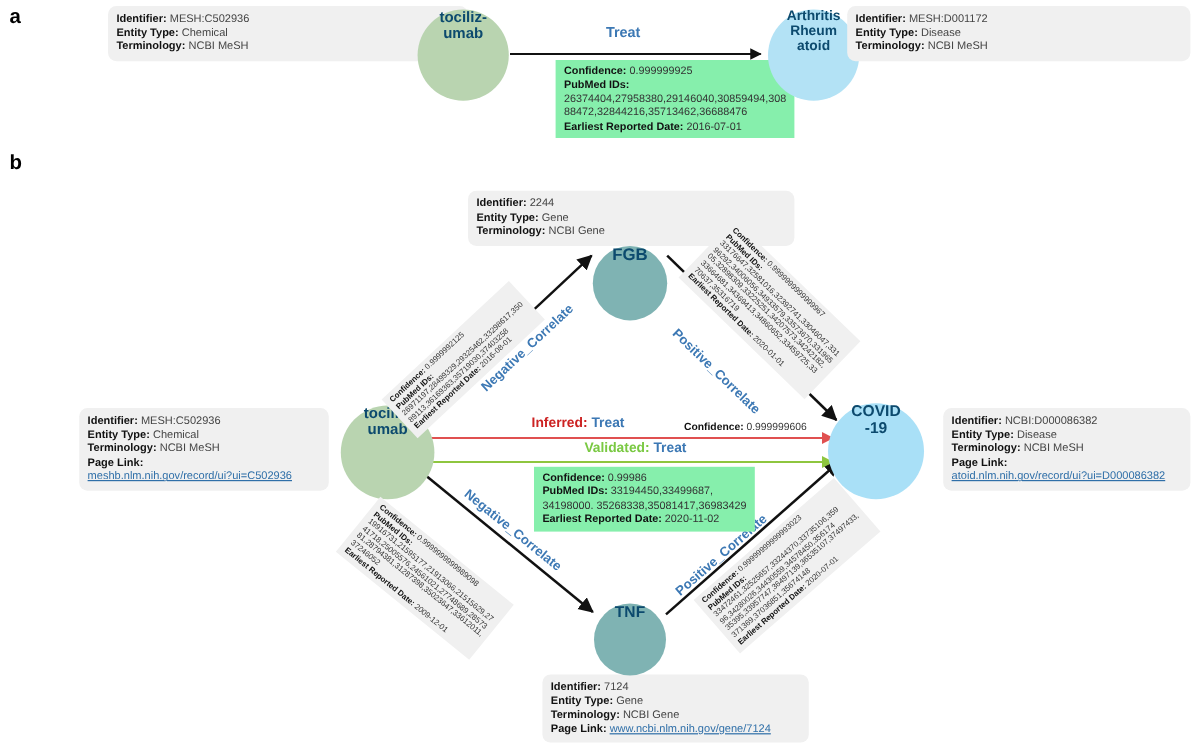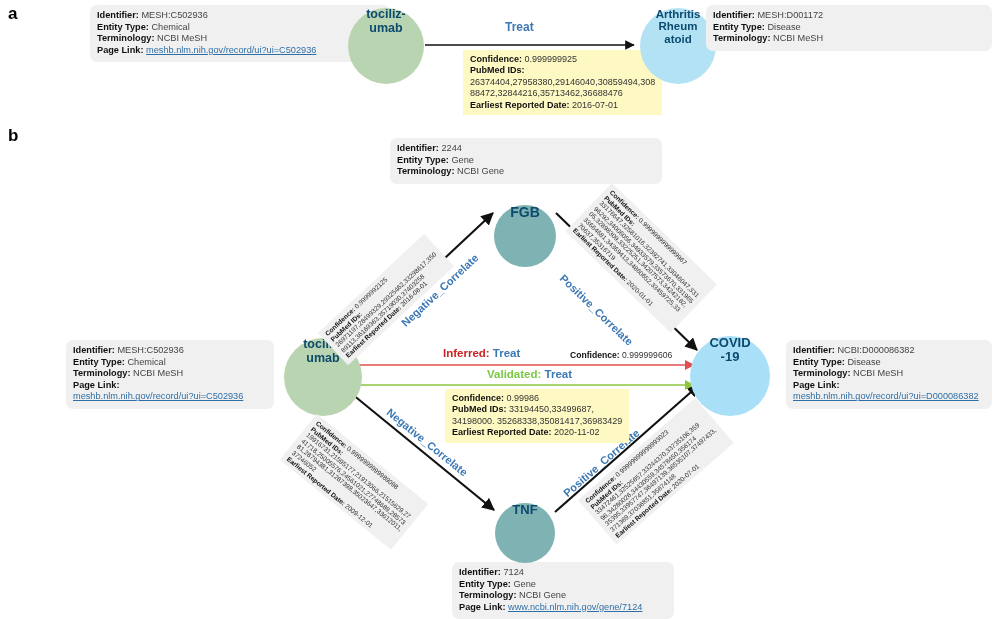--- a/index.html
+++ b/index.html
@@ -66,21 +66,21 @@
   .rel-label {
     position: absolute;
     font-size: 11px;
     font-weight: bold;
     color: #3c78b4;
     transform-origin: 0 0;
     white-space: nowrap;
   }
   .straight-meta {
     position: absolute;
-    background: #fef9c3;
+    background: #86efac;
     font-size: 9px;
     line-height: 11.4px;
     padding: 4px 7px;
     color: #333;
     white-space: nowrap;
   }
   .straight-meta b { color:#111; }
   svg.overlay { position:absolute; left:0; top:0; width:996px; height:619px; pointer-events:none; }
   .treat-label {
     position:absolute; font-size:12px; font-weight:bold; color:#3c78b4; white-space:nowrap;
@@ -121,21 +121,20 @@
   <line x1="555" y1="512" x2="699" y2="385" stroke="#111" stroke-width="2.1" marker-end="url(#arrB)"></line>
 
   <line x1="352" y1="365" x2="694" y2="365" stroke="#e05050" stroke-width="1.7" marker-end="url(#arrR)"></line>
   <line x1="352" y1="385" x2="694" y2="385" stroke="#8ec63f" stroke-width="1.7" marker-end="url(#arrG)"></line>
 </svg>
 
 <div class="info-box" style="left:90px; top:5px; width:300px;">
   <div class="row"><b>Identifier:</b> <span class="val">MESH:C502936</span></div>
   <div class="row"><b>Entity Type:</b> <span class="val">Chemical</span></div>
   <div class="row"><b>Terminology:</b> <span class="val">NCBI MeSH</span></div>
-  <div class="row"><b>Page Link:</b> <span class="link">meshb.nlm.nih.gov/record/ui?ui=C502936</span></div>
 </div>
 
 <div class="node" style="left:348px; top:8px; width:76px; height:76px; font-size:12.5px; background:#b9d4b0;">
   <div>
     <span>tociliz-</span>
     <span>umab</span>
   </div>
 </div>
 
 <div class="treat-label" style="left:505px; top:20px;">Treat</div>
@@ -155,40 +154,40 @@
     <span>atoid</span>
   </div>
 </div>
 
 <div class="info-box" style="left:706px; top:5px; width:286px;">
   <div class="row"><b>Identifier:</b> <span class="val">MESH:D001172</span></div>
   <div class="row"><b>Entity Type:</b> <span class="val">Disease</span></div>
   <div class="row"><b>Terminology:</b> <span class="val">NCBI MeSH</span></div>
 </div>
 
-<div class="info-box" style="left:390px; top:138px; width:272px;">
+<div class="info-box" style="left:390px; top:159px; width:272px;">
   <div class="row"><b>Identifier:</b> <span class="val">2244</span></div>
   <div class="row"><b>Entity Type:</b> <span class="val">Gene</span></div>
   <div class="row"><b>Terminology:</b> <span class="val">NCBI Gene</span></div>
 </div>
 
 <div class="info-box wrapped" style="left:66px; top:340px; width:208px;">
   <div class="row"><b>Identifier:</b> <span class="val">MESH:C502936</span></div>
   <div class="row"><b>Entity Type:</b> <span class="val">Chemical</span></div>
   <div class="row"><b>Terminology:</b> <span class="val">NCBI MeSH</span></div>
   <div class="row"><b>Page Link:</b></div>
   <div class="row"><span class="link">meshb.nlm.nih.gov/record/ui?ui=C502936</span></div>
 </div>
 
 <div class="info-box wrapped" style="left:786px; top:340px; width:206px;">
   <div class="row"><b>Identifier:</b> <span class="val">NCBI:D000086382</span></div>
   <div class="row"><b>Entity Type:</b> <span class="val">Disease</span></div>
   <div class="row"><b>Terminology:</b> <span class="val">NCBI MeSH</span></div>
   <div class="row"><b>Page Link:</b></div>
-  <div class="row"><span class="link">meshb.nlm.nih.gov/record/ui?ui=D000086382</span></div>
+  <div class="row"><span class="link">atoid.nlm.nih.gov/record/ui?ui=D000086382</span></div>
 </div>
 
 <div class="info-box" style="left:452px; top:562px; width:222px;">
   <div class="row"><b>Identifier:</b> <span class="val">7124</span></div>
   <div class="row"><b>Entity Type:</b> <span class="val">Gene</span></div>
   <div class="row"><b>Terminology:</b> <span class="val">NCBI Gene</span></div>
   <div class="row"><b>Page Link:</b> <span class="link">www.ncbi.nlm.nih.gov/gene/7124</span></div>
 </div>
 
 <div class="node" style="left:284px; top:338px; width:78px; height:78px; font-size:12.5px; background:#b9d4b0;">

